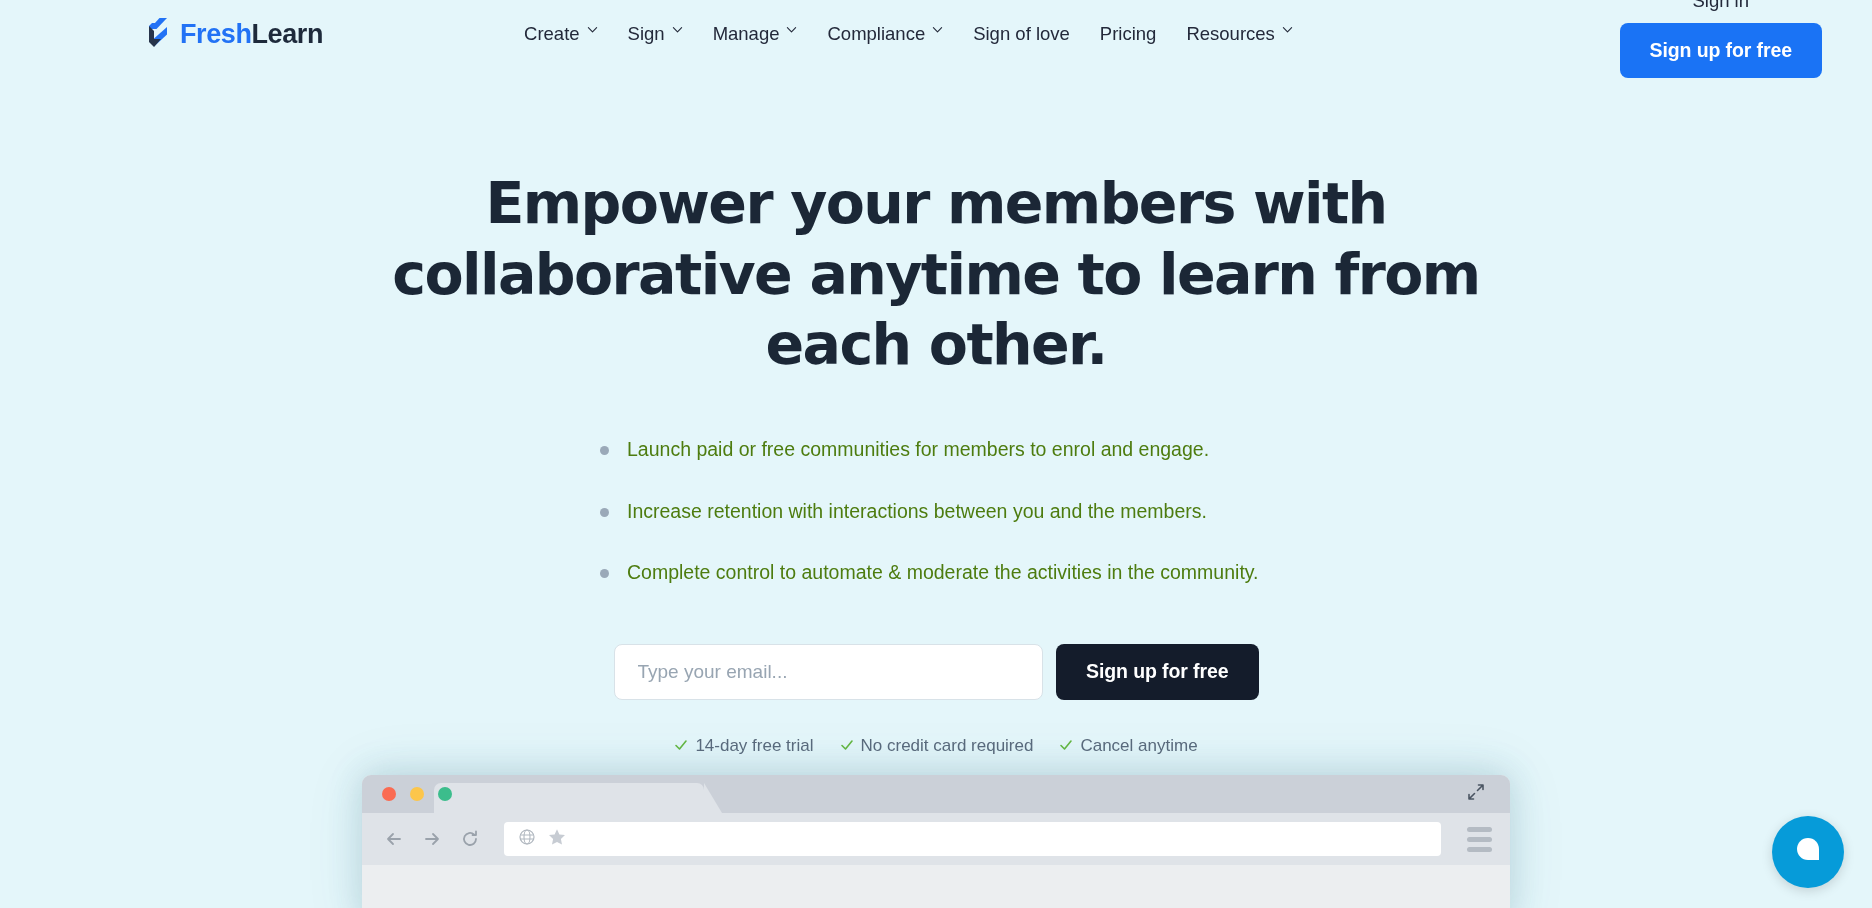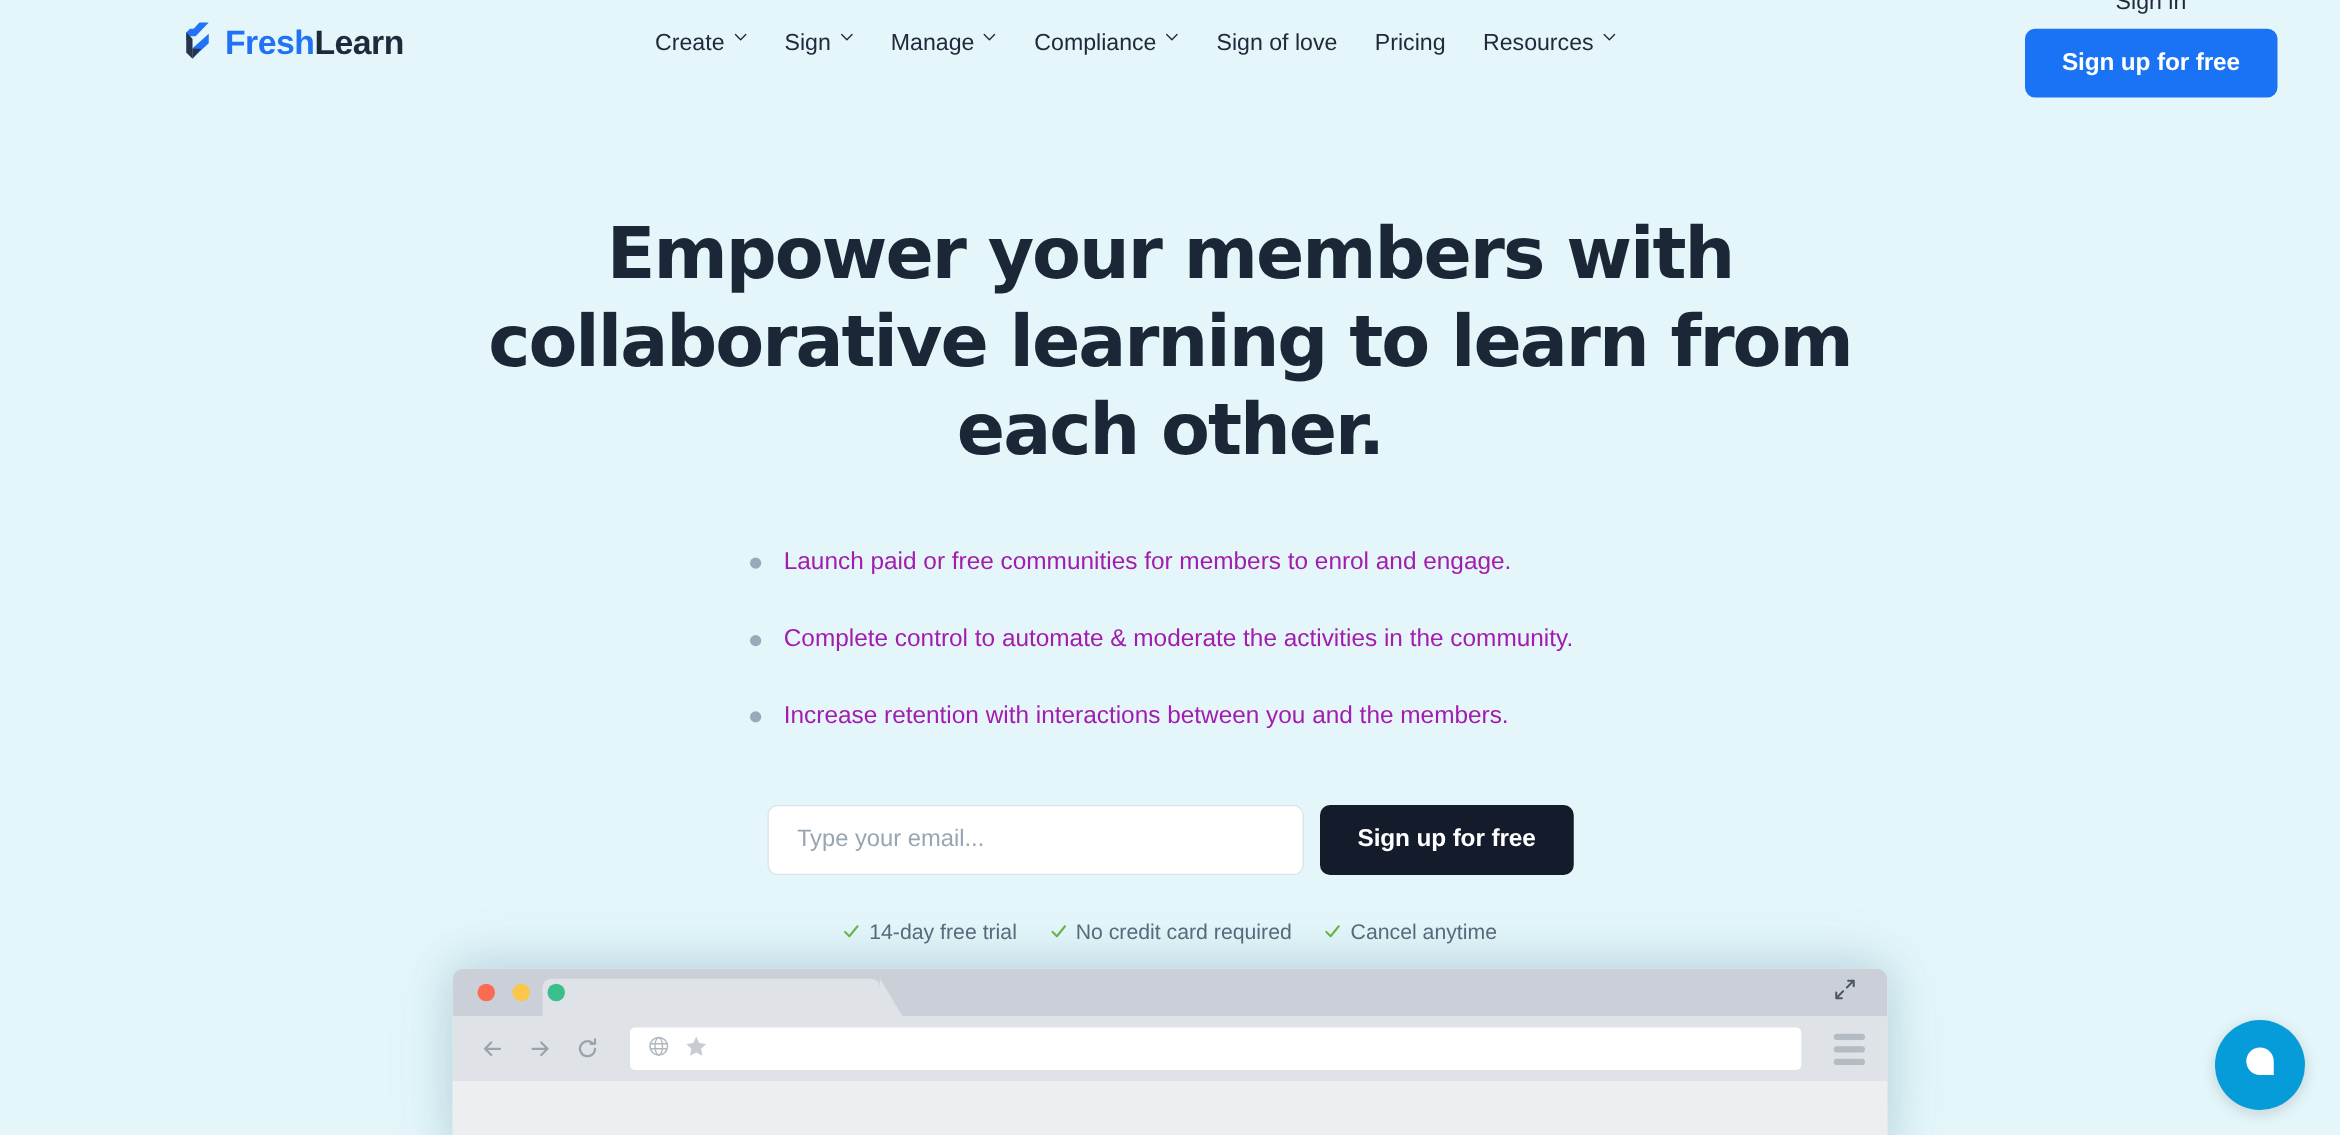--- a/index.html
+++ b/index.html
@@ -114,21 +114,21 @@
   .bullets {
     list-style: none;
     margin: 60px auto 0;
     width: 700px;
     text-align: left;
     padding-left: 14px;
   }
   .bullets li {
     position: relative;
     font-size: 19.5px;
-    color: #a21caf;
+    color: #4d7c0f;
     line-height: 1;
     padding-left: 27px;
     margin-bottom: 42px;
   }
   .bullets li:last-child { margin-bottom: 0; }
   .bullets li::before {
     content: "";
     position: absolute;
     left: 0;
     top: 6px;
@@ -360,26 +360,26 @@
   </nav>
 
   <div class="header-right">
     <span class="signin">Sign in</span>
     <button class="btn-primary">Sign up for free</button>
   </div>
 </header>
 
 <main class="hero">
 
-  <h1 class="headline">Empower your members with collaborative learning to learn from each other.</h1>
+  <h1 class="headline">Empower your members with collaborative anytime to learn from each other.</h1>
 
   <ul class="bullets">
     <li>Launch paid or free communities for members to enrol and engage.</li>
+    <li>Increase retention with interactions between you and the members.</li>
     <li>Complete control to automate &amp; moderate the activities in the community.</li>
-    <li>Increase retention with interactions between you and the members.</li>
   </ul>
 
   <form class="signup-form">
     <input class="email-input" type="text" placeholder="Type your email..." style="">
     <button class="btn-dark">Sign up for free</button>
   </form>
 
   <div class="trust">
     <div class="trust-item">
       <span>

